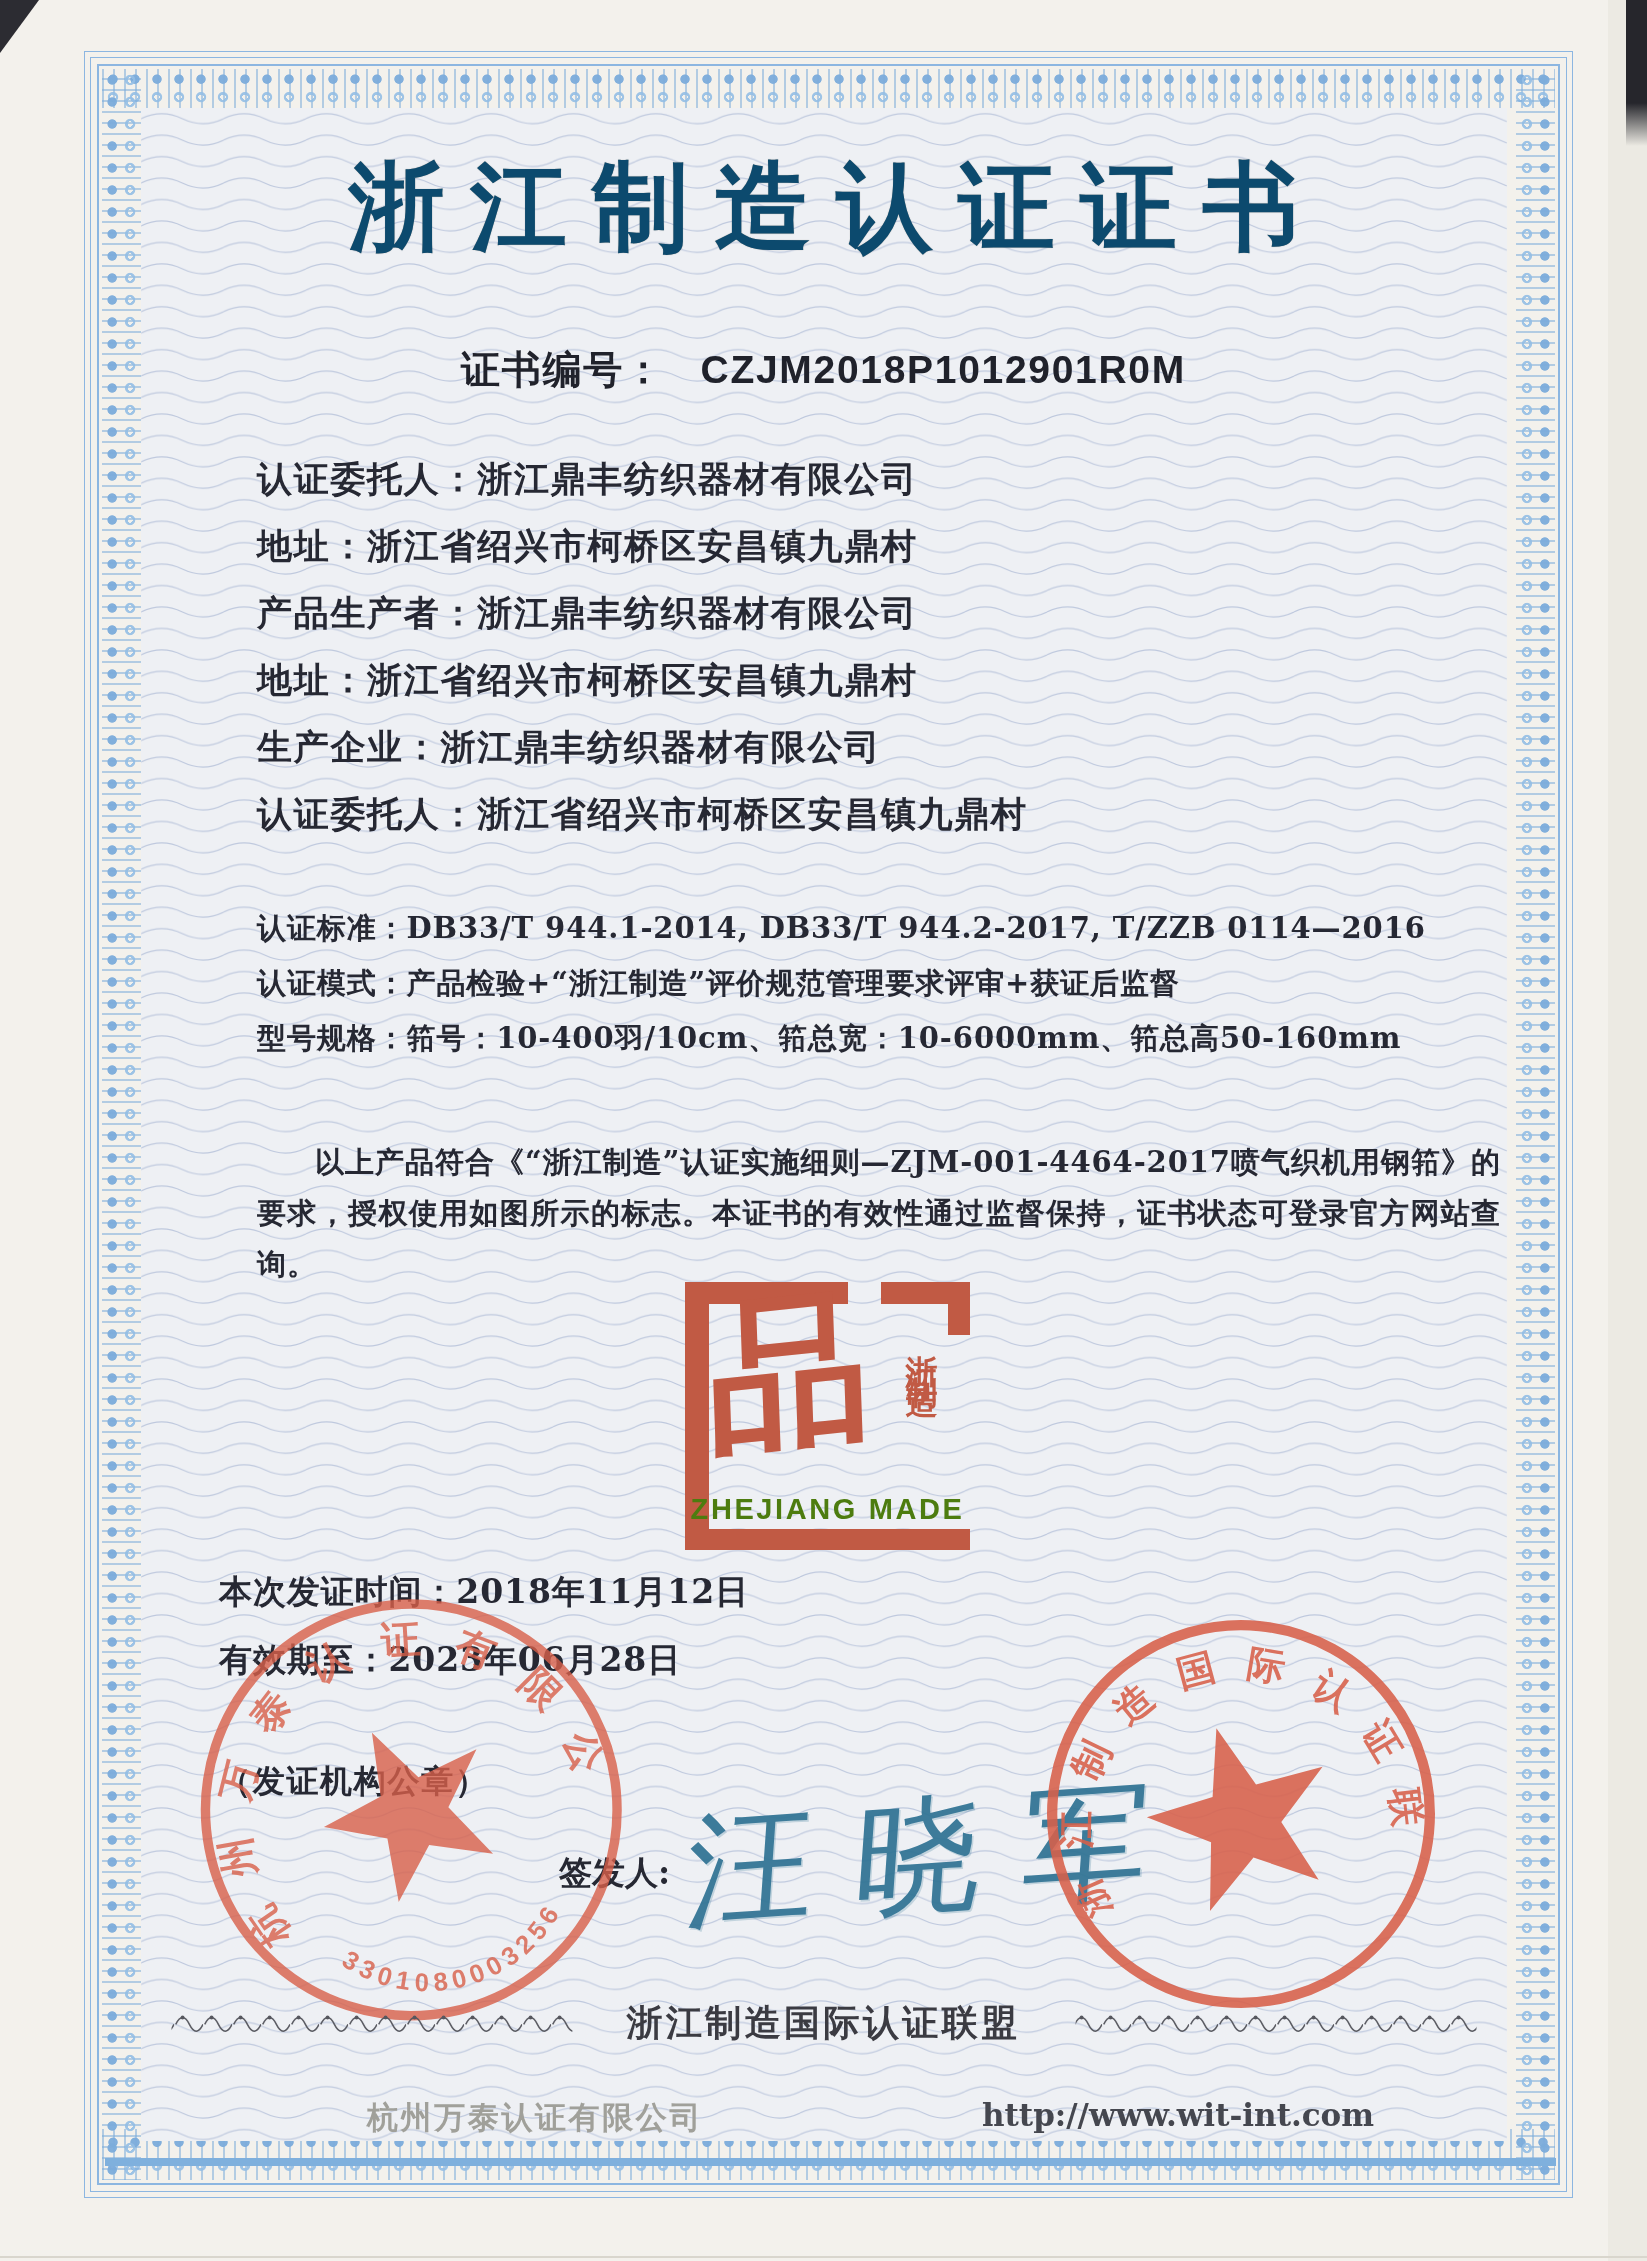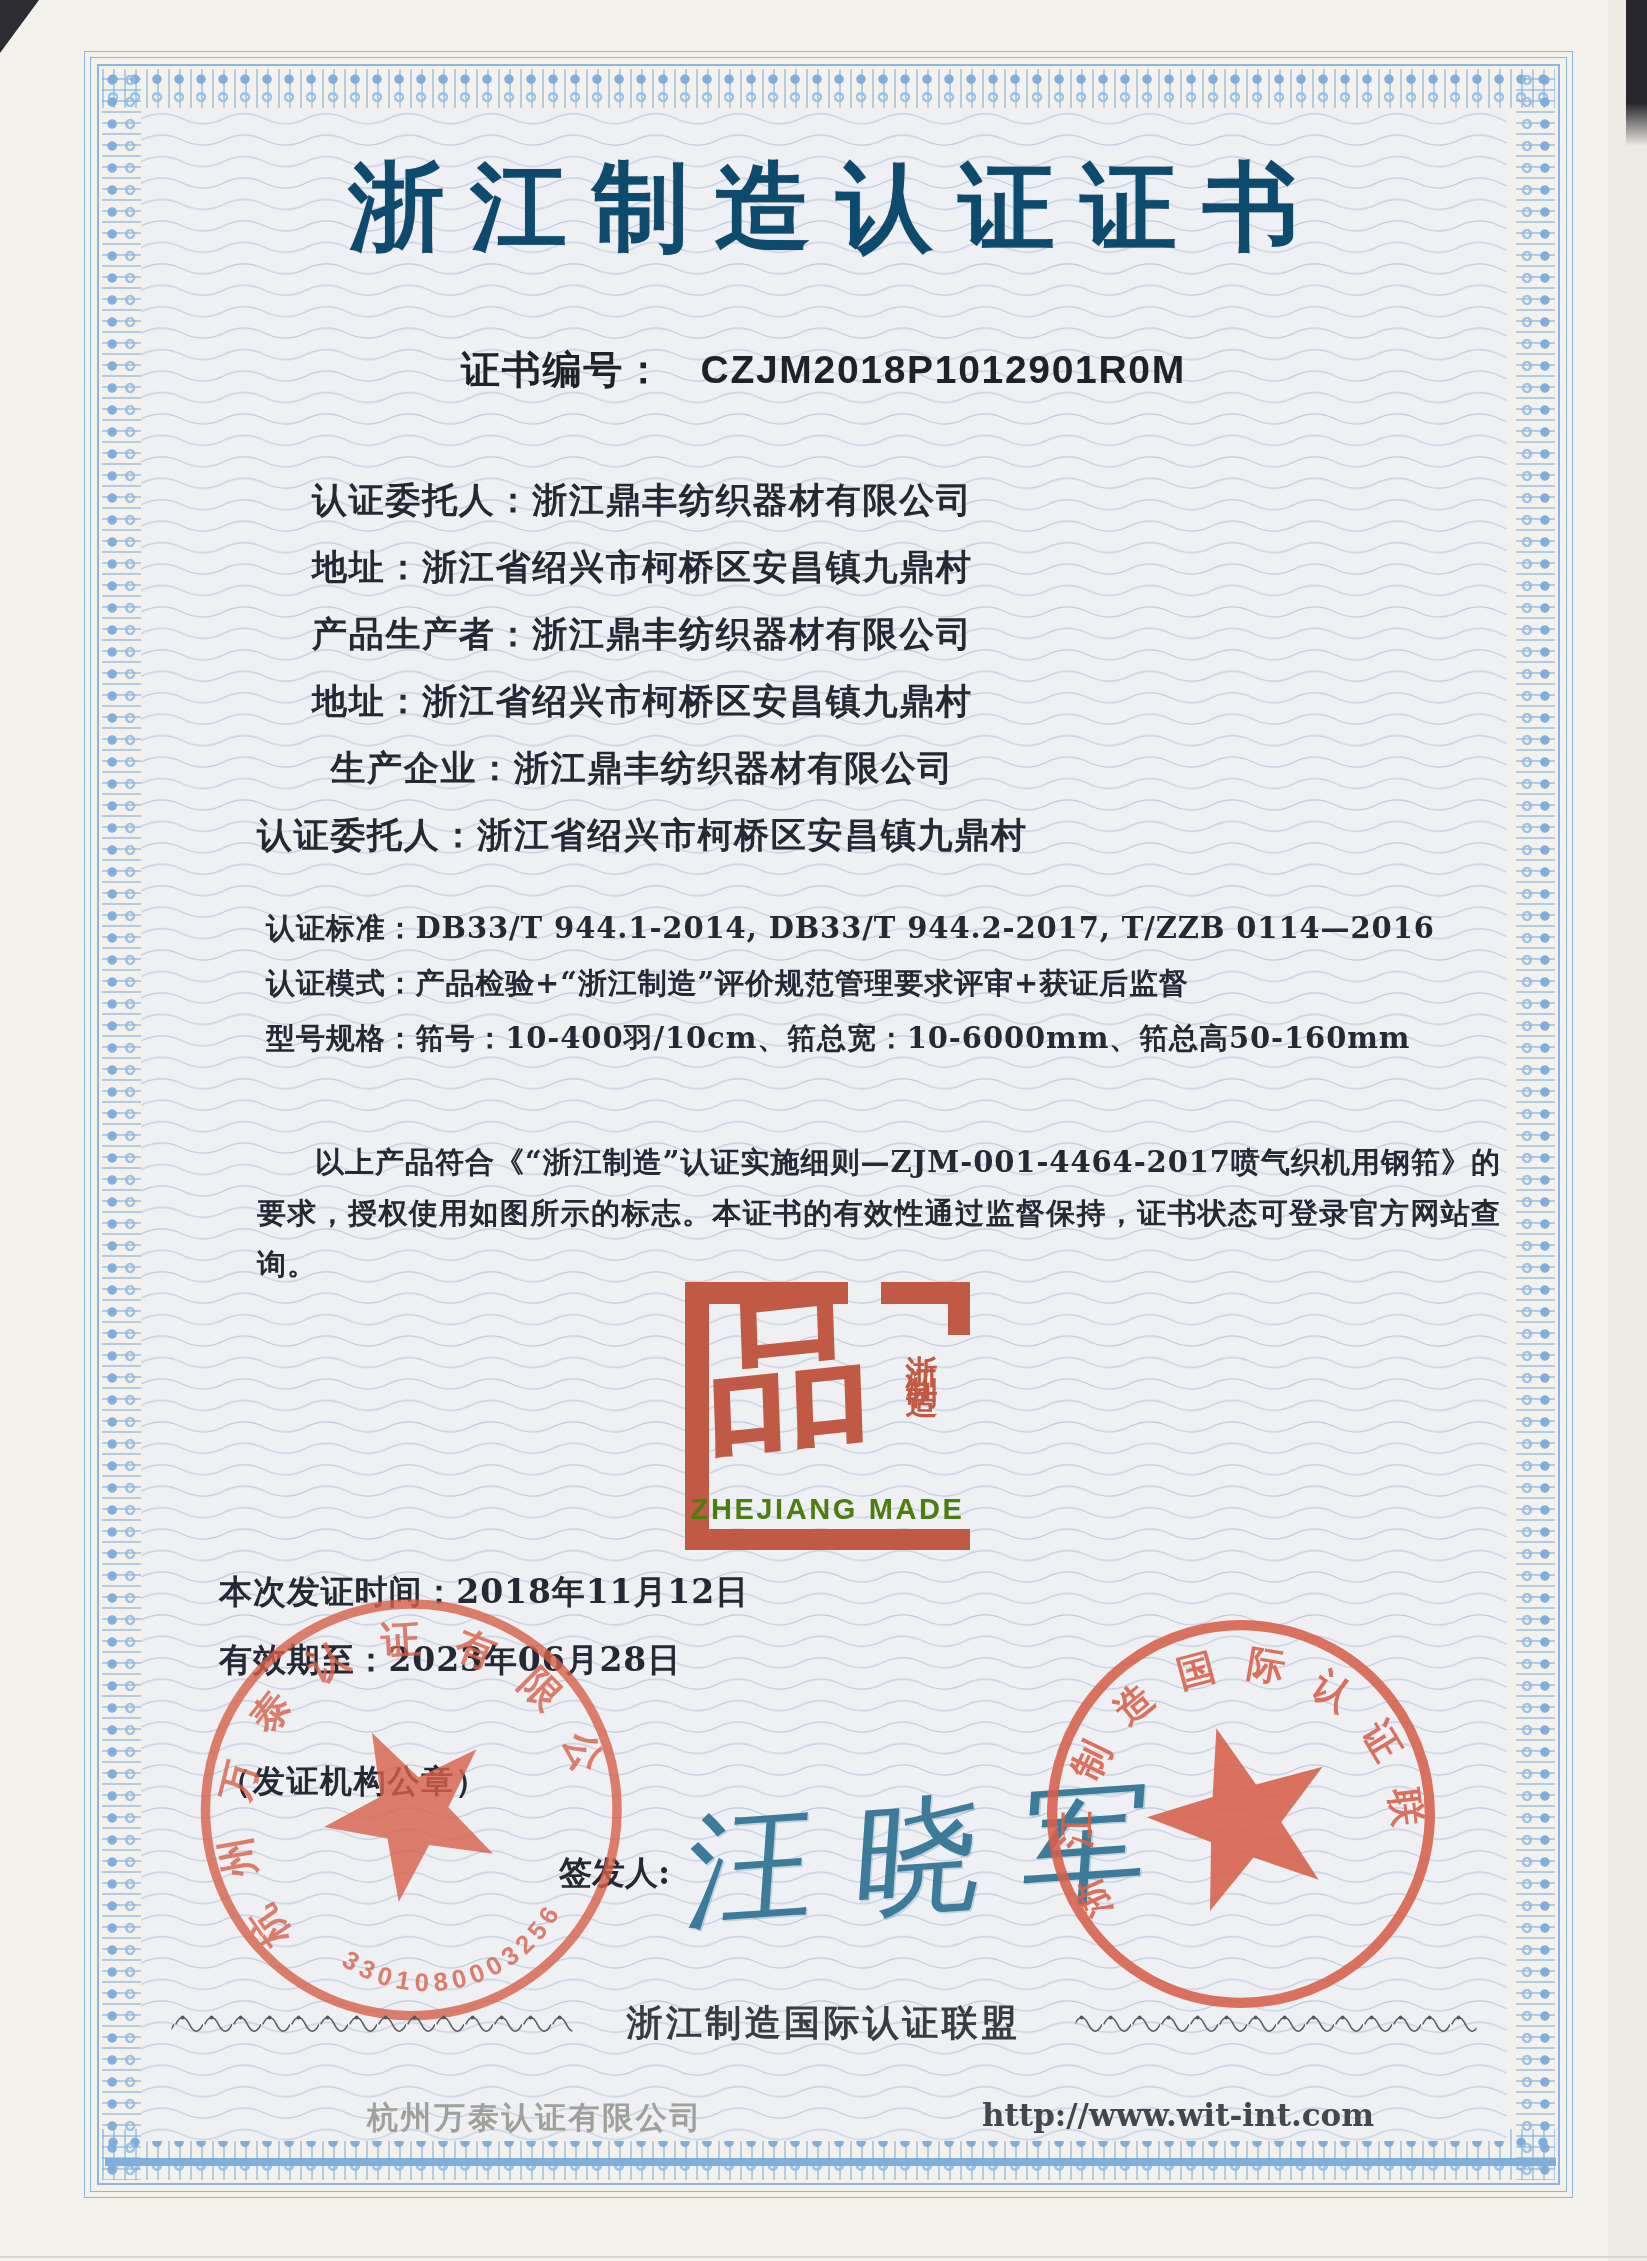--- a/index.html
+++ b/index.html
@@ -33,24 +33,24 @@
         repeating-linear-gradient(0deg, rgba(124,172,219,.55) 0 1.7px, rgba(124,172,219,0) 1.7px 11px);}
   .bottom-rule{position:absolute;left:105px;right:91px;top:2158px;height:7.7px;background:#7fb0dd;}
   .content{position:absolute;left:141px;top:108px;width:1366px;height:2033px;background:#eef0f4;}
   .waves{position:absolute;left:0;top:0;}
   
   .title{position:absolute;left:0;top:144px;width:100%;text-align:center;
          font-size:96px;font-weight:700;color:#0c4a6e;letter-spacing:26px;text-indent:26px;
          text-shadow:0 0 0.9px rgba(90,80,65,.6);}
   .certno{position:absolute;left:0;top:343px;width:100%;text-align:center;
           font-size:39px;font-weight:700;color:#20222b;letter-spacing:1.7px;}
-  .info{position:absolute;left:257px;top:477px;text-align:center;}
+  .info{position:absolute;left:257px;top:456px;}
   .info .line{font-size:35px;font-weight:700;height:67px;letter-spacing:1.7px;white-space:nowrap;}
   .details{position:absolute;left:257px;top:909px;}
-  .details .line{font-size:29px;font-weight:700;height:55px;letter-spacing:0.9px;white-space:nowrap;margin-left:9px;}
+  .details .line{font-size:29px;font-weight:700;height:55px;letter-spacing:0.9px;white-space:nowrap;}
   .statement{position:absolute;left:257px;top:1137px;width:1244px;font-size:29px;font-weight:600;
              line-height:51px;text-indent:2em;text-align:justify;letter-spacing:0.9px;}
   
   .logo{position:absolute;left:685px;top:1282px;width:285px;height:268px;}
   .logo .bar{position:absolute;background:#c15a44;}
   .logo .glyph{position:absolute;left:22px;top:3.4px;font-size:163px;line-height:1.05;font-weight:700;
                color:#c15a44;transform:rotate(-6deg) skewX(-4deg);}
   .logo .vtext{position:absolute;right:26px;top:48px;writing-mode:vertical-rl;font-size:32px;
                font-weight:700;color:#c15a44;letter-spacing:10.3px;}
   .logo .caption{position:absolute;left:0;right:0;bottom:24px;text-align:center;font-size:29px;

